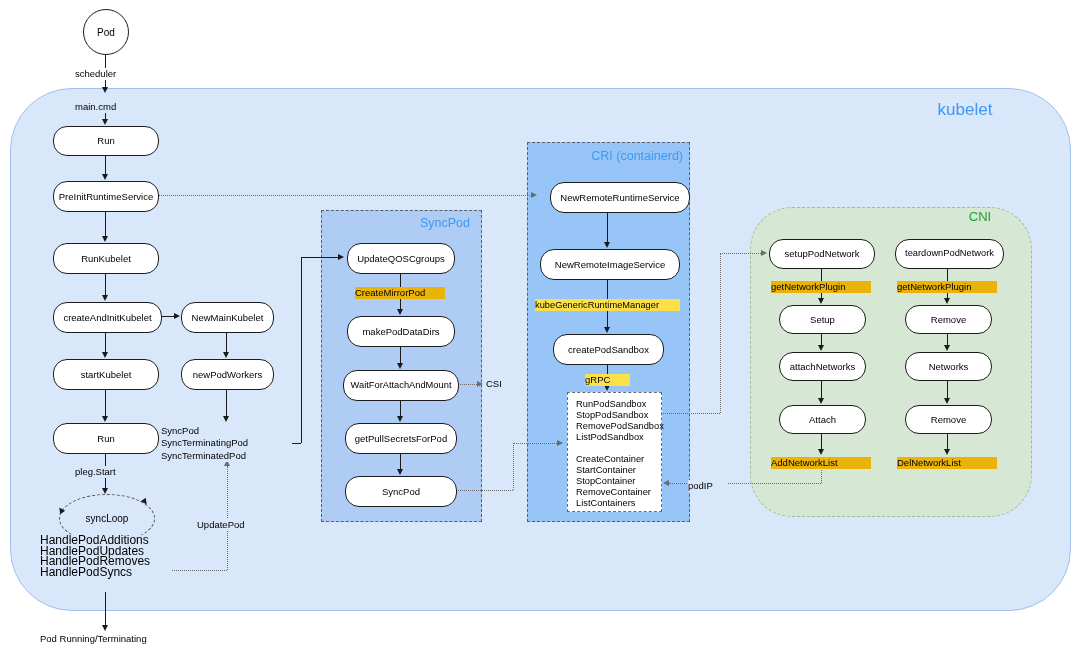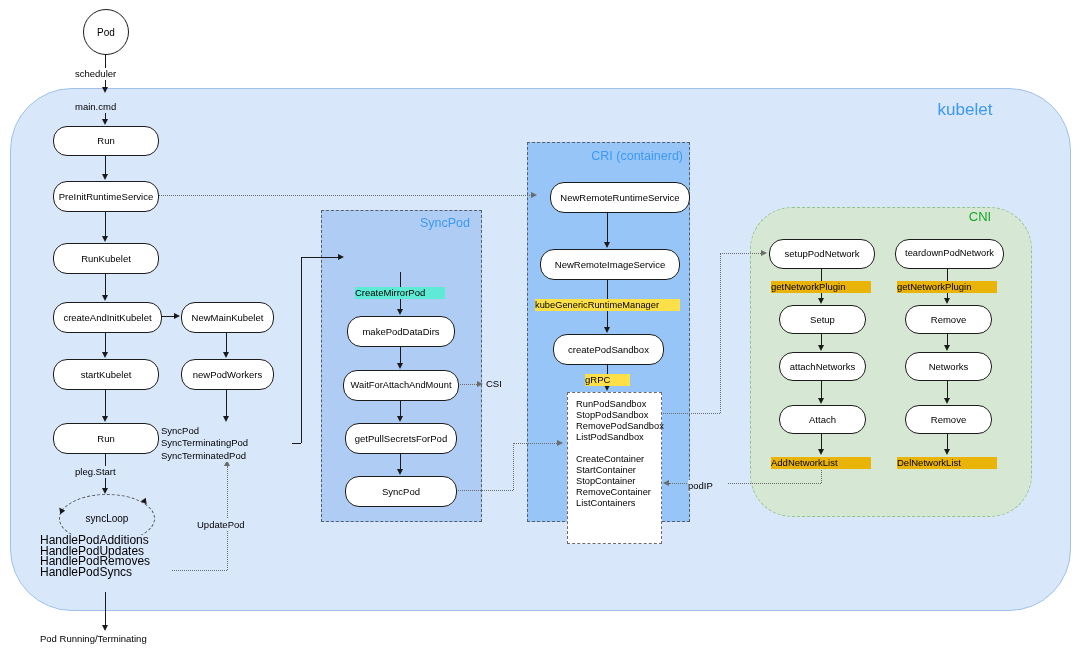--- a/index.html
+++ b/index.html
@@ -11,32 +11,32 @@
   .syncbox{position:absolute;left:321px;top:210px;width:159px;height:310px;background:#afccf4;
            border:1px dashed #565f6b;}
   .cribox{position:absolute;left:527px;top:142px;width:161px;height:378px;background:#97c5f8;
           border:1px dashed #565f6b;}
   .cnibox{position:absolute;left:750px;top:207px;width:280px;height:308px;background:#d6e8d3;
           border:1px dashed #96c293;border-radius:42px;}
   
   .node{position:absolute;background:#fff;border:1px solid #1c1c1c;border-radius:14px;
         display:flex;align-items:center;justify-content:center;font-size:9.5px;
         white-space:nowrap;line-height:1;}
-  .grpcbox{position:absolute;left:567px;top:392px;width:95px;height:152px;background:#fff;
+  .grpcbox{position:absolute;left:567px;top:392px;width:95px;height:120px;background:#fff;
            border:1px dashed #6b6b6b;box-sizing:border-box;padding:6px 0 0 8px;
            font-size:9.3px;line-height:11px;}
   .circle{position:absolute;left:83px;top:9px;width:44px;height:44px;border:1px solid #1c1c1c;
           border-radius:50%;background:#fff;display:flex;align-items:center;justify-content:center;
           font-size:10px;}
   .ellipse{position:absolute;left:59px;top:494px;width:94px;height:47px;border:1px dashed #555;
            border-radius:50%;display:flex;align-items:center;justify-content:center;font-size:10px;}
   
   .lbl{position:absolute;font-size:9.5px;line-height:12px;text-align:left;white-space:nowrap;}
   .lines{white-space:pre-line;}
-  .bgk{background:#d9e7fb;} .bgs{background:#5eead4;} .bgc{background:#fde047;}
+  .bgk{background:#d9e7fb;} .bgs{background:#eab308;} .bgc{background:#fde047;}
   .bgg{background:#eab308;} .bgw{background:#fff;}
   .title{position:absolute;font-size:12.5px;color:#3d99f3;}
   
   .sl-h{position:absolute;height:0;border-top:1px solid #1a1a1a;}
   .sl-v{position:absolute;width:0;border-left:1px solid #1a1a1a;}
   .dl-h{position:absolute;height:0;border-top:1.5px dotted #6b6b6b;}
   .dl-v{position:absolute;width:0;border-left:1.5px dotted #6b6b6b;}
   .ah{position:absolute;width:0;height:0;border:3.5px solid transparent;}
   .ah.d{border-top:6.5px solid #1a1a1a;border-bottom:0;}
   .ah.u{border-bottom:6.5px solid #1a1a1a;border-top:0;}
@@ -162,20 +162,21 @@
 HandlePodUpdates
 HandlePodRemoves
 HandlePodSyncs</div>
   <div class="node" style="left:181px;top:302px;width:91px;height:29px;">NewMainKubelet</div>
   <div class="node" style="left:181px;top:359px;width:91px;height:29px;">newPodWorkers</div>
   <div class="lbl lines bgk" style="left:161px;top:425px;width:131px;line-height:12.3px;">SyncPod
 SyncTerminatingPod
 SyncTerminatedPod</div>
   <div class="lbl bgk" style="left:197px;top:519px;width:60px;">UpdatePod</div>
 
+  <div class="node" style="left:347px;top:243px;width:106px;height:29px;">UpdateQOSCgroups</div>
   <div class="lbl bgs" style="left:355px;top:287px;width:90px;">CreateMirrorPod</div>
   <div class="node" style="left:347px;top:316px;width:106px;height:29px;">makePodDataDirs</div>
   <div class="node" style="left:343px;top:370px;width:114px;height:29px;font-size:9.3px;">WaitForAttachAndMount</div>
   <div class="lbl" style="left:486px;top:378px;width:24px;">CSI</div>
   <div class="node" style="left:345px;top:423px;width:110px;height:29px;">getPullSecretsForPod</div>
   <div class="node" style="left:345px;top:476px;width:110px;height:29px;">SyncPod</div>
 
   <div class="node" style="left:540px;top:182px;width:138px;height:29px;margin-left:10px;">NewRemoteRuntimeService</div>
   <div class="node" style="left:540px;top:249px;width:138px;height:29px;">NewRemoteImageService</div>
   <div class="lbl bgc" style="left:535px;top:299px;width:145px;font-size:9.3px;">kubeGenericRuntimeManager</div>

